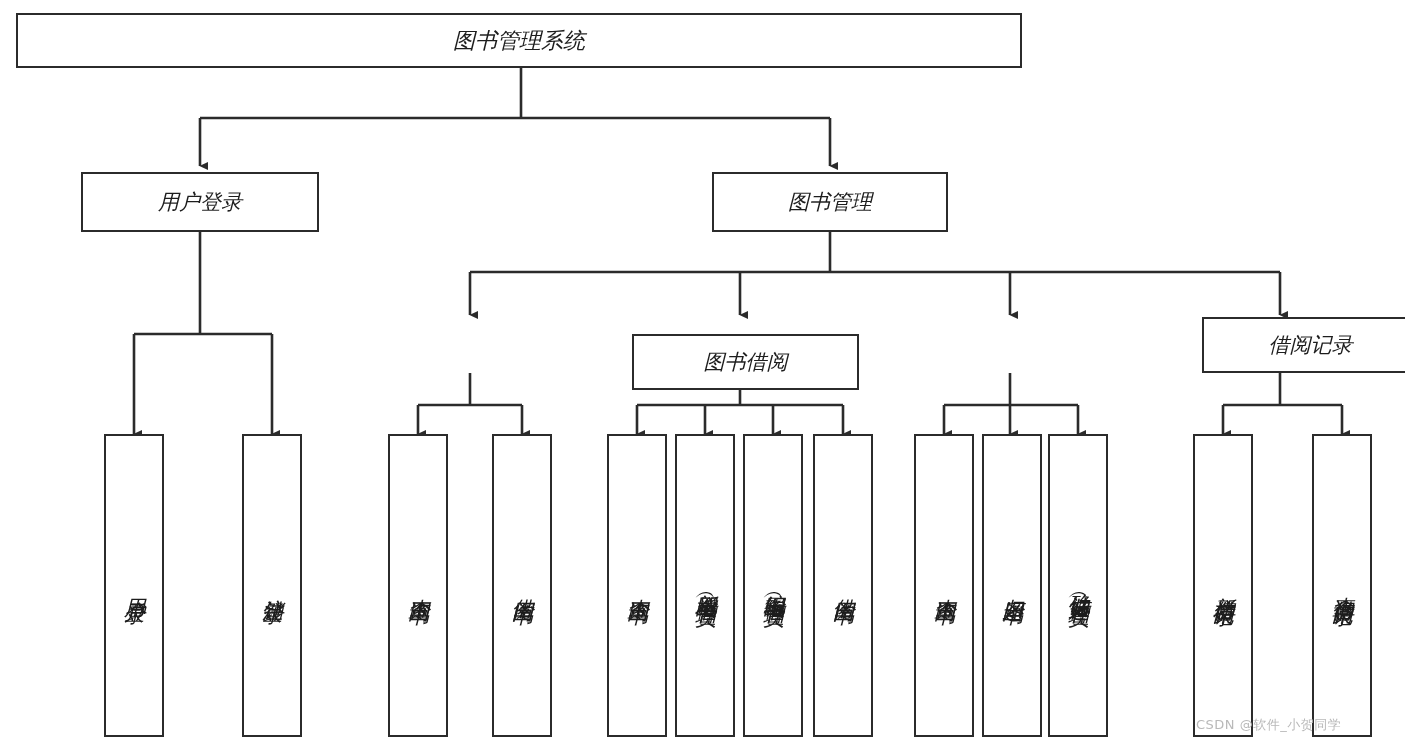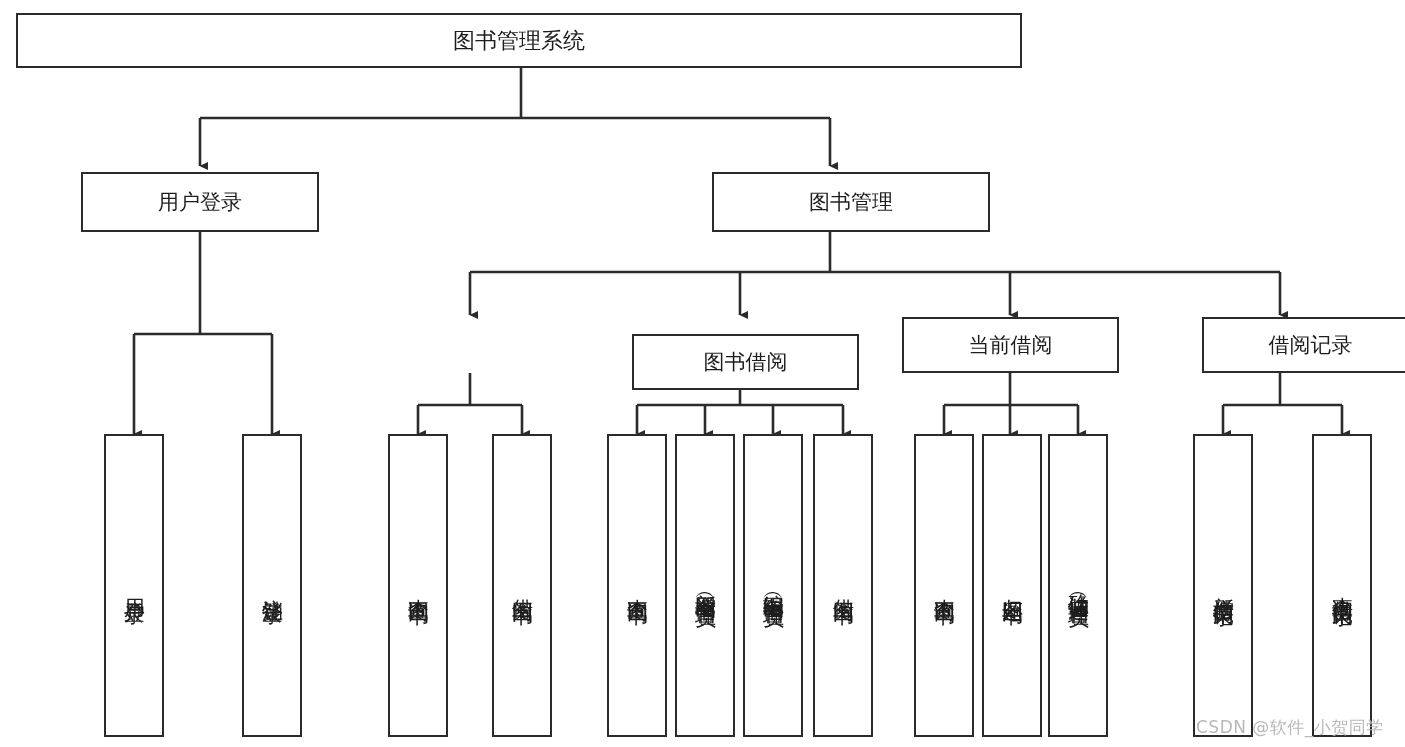--- a/index.html
+++ b/index.html
@@ -29,20 +29,21 @@
   }
   .node {
     position: absolute;
     box-sizing: border-box;
     background: #ffffff;
     border: 2px solid #2b2b2b;
     display: flex;
     align-items: center;
     justify-content: center;
     z-index: 2;
+    font-style: italic;
   }
   .node .label {
     color: #1d1d1d;
     text-align: center;
     line-height: 1.18;
     white-space: nowrap;
   }
   .node.horizontal .label {
     font-size: 21px;
   }
@@ -56,21 +57,21 @@
   .node.vertical .label {
     writing-mode: vertical-rl;
     text-orientation: upright;
     font-size: 21px;
     letter-spacing: 2px;
     line-height: 1;
   }
   .watermark {
     position: absolute;
     color: #b9b9b9;
-    font-size: 17px;
+    font-size: 13px;
     letter-spacing: 0.5px;
     z-index: 5;
     white-space: nowrap;
   }
 </style>
 </head>
 <body>
 
 <div id="diagram-root">
 
@@ -125,29 +126,26 @@
     </g>
   </svg>
 
   <div class="node root horizontal" style="left:16px; top:13px; width:1006px; height:55px;">
     <span class="label">图书管理系统</span>
   </div>
 
   <div class="node horizontal" style="left:81px; top:172px; width:238px; height:60px;">
     <span class="label">用户登录</span>
   </div>
-  <div class="node horizontal" style="left:712px; top:172px; width:278px; height:60px;">
+  <div class="node horizontal" style="left:712px; top:172px; width:236px; height:60px;">
     <span class="label">图书管理</span>
   </div>
 
   <div class="node horizontal" style="left:632px; top:334px; width:227px; height:56px;">
     <span class="label">图书借阅</span>
-  </div>
-  <div class="node horizontal" style="left:902px; top:317px; width:217px; height:56px;">
-    <span class="label">当前借阅</span>
   </div>
   <div class="node horizontal" style="left:1172px; top:317px; width:217px; height:56px;margin-left:30px;">
     <span class="label">借阅记录</span>
   </div>
 
   <div class="node vertical" style="left:104px; top:434px; width:60px; height:303px;">
     <span class="label">用户登录</span>
   </div>
   <div class="node vertical" style="left:242px; top:434px; width:60px; height:303px;">
     <span class="label">注销登录</span>

